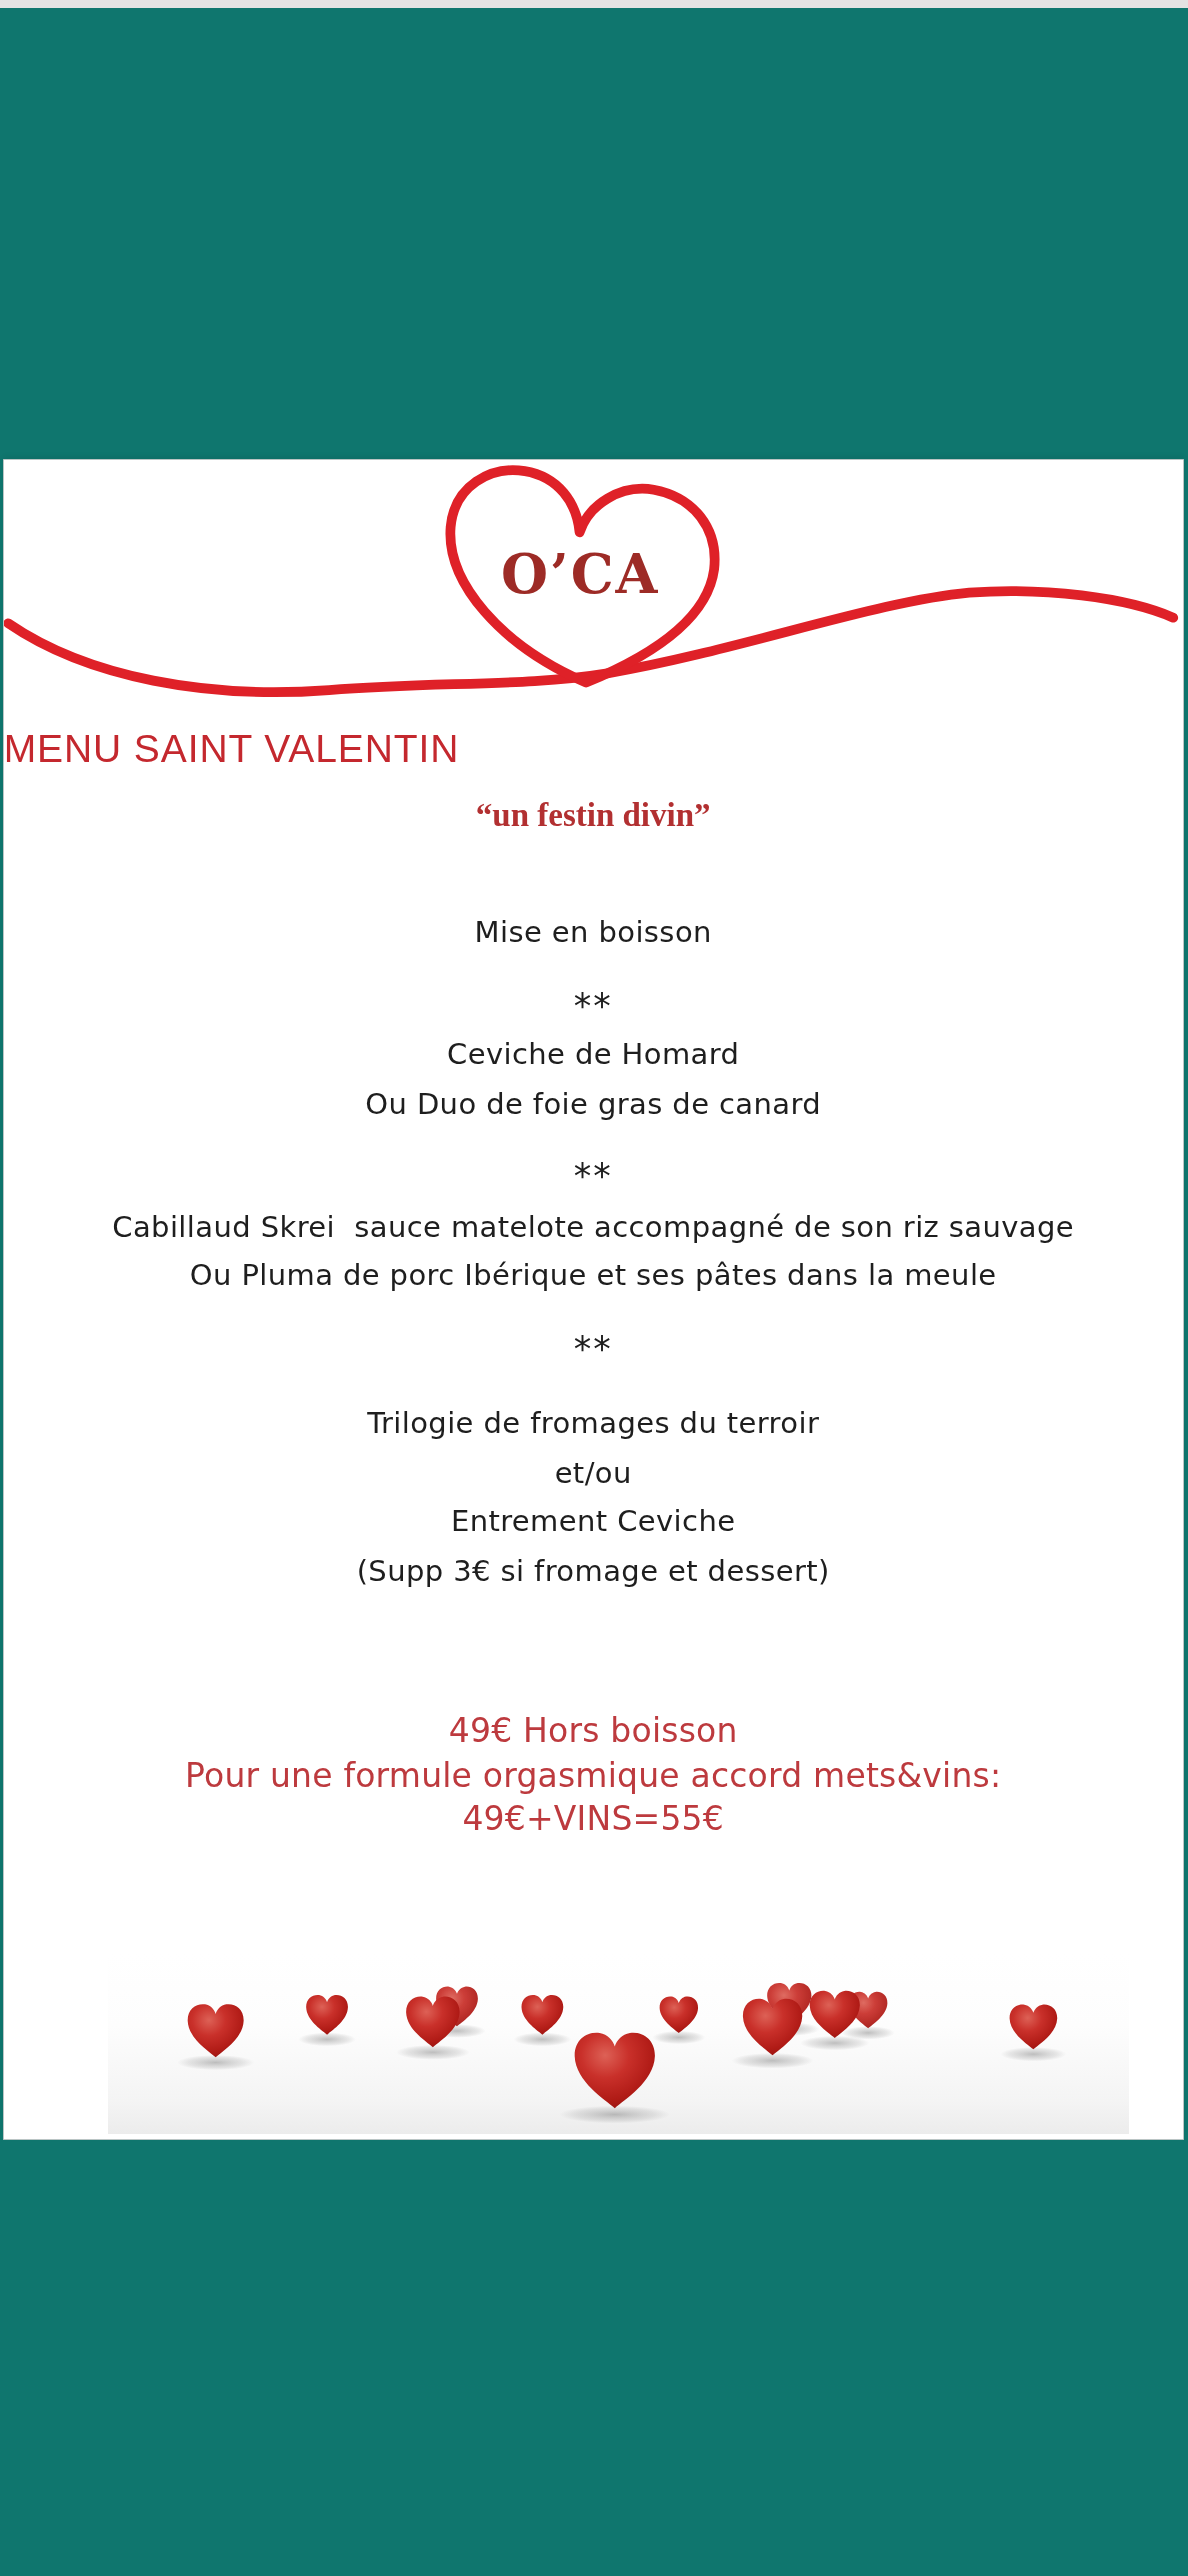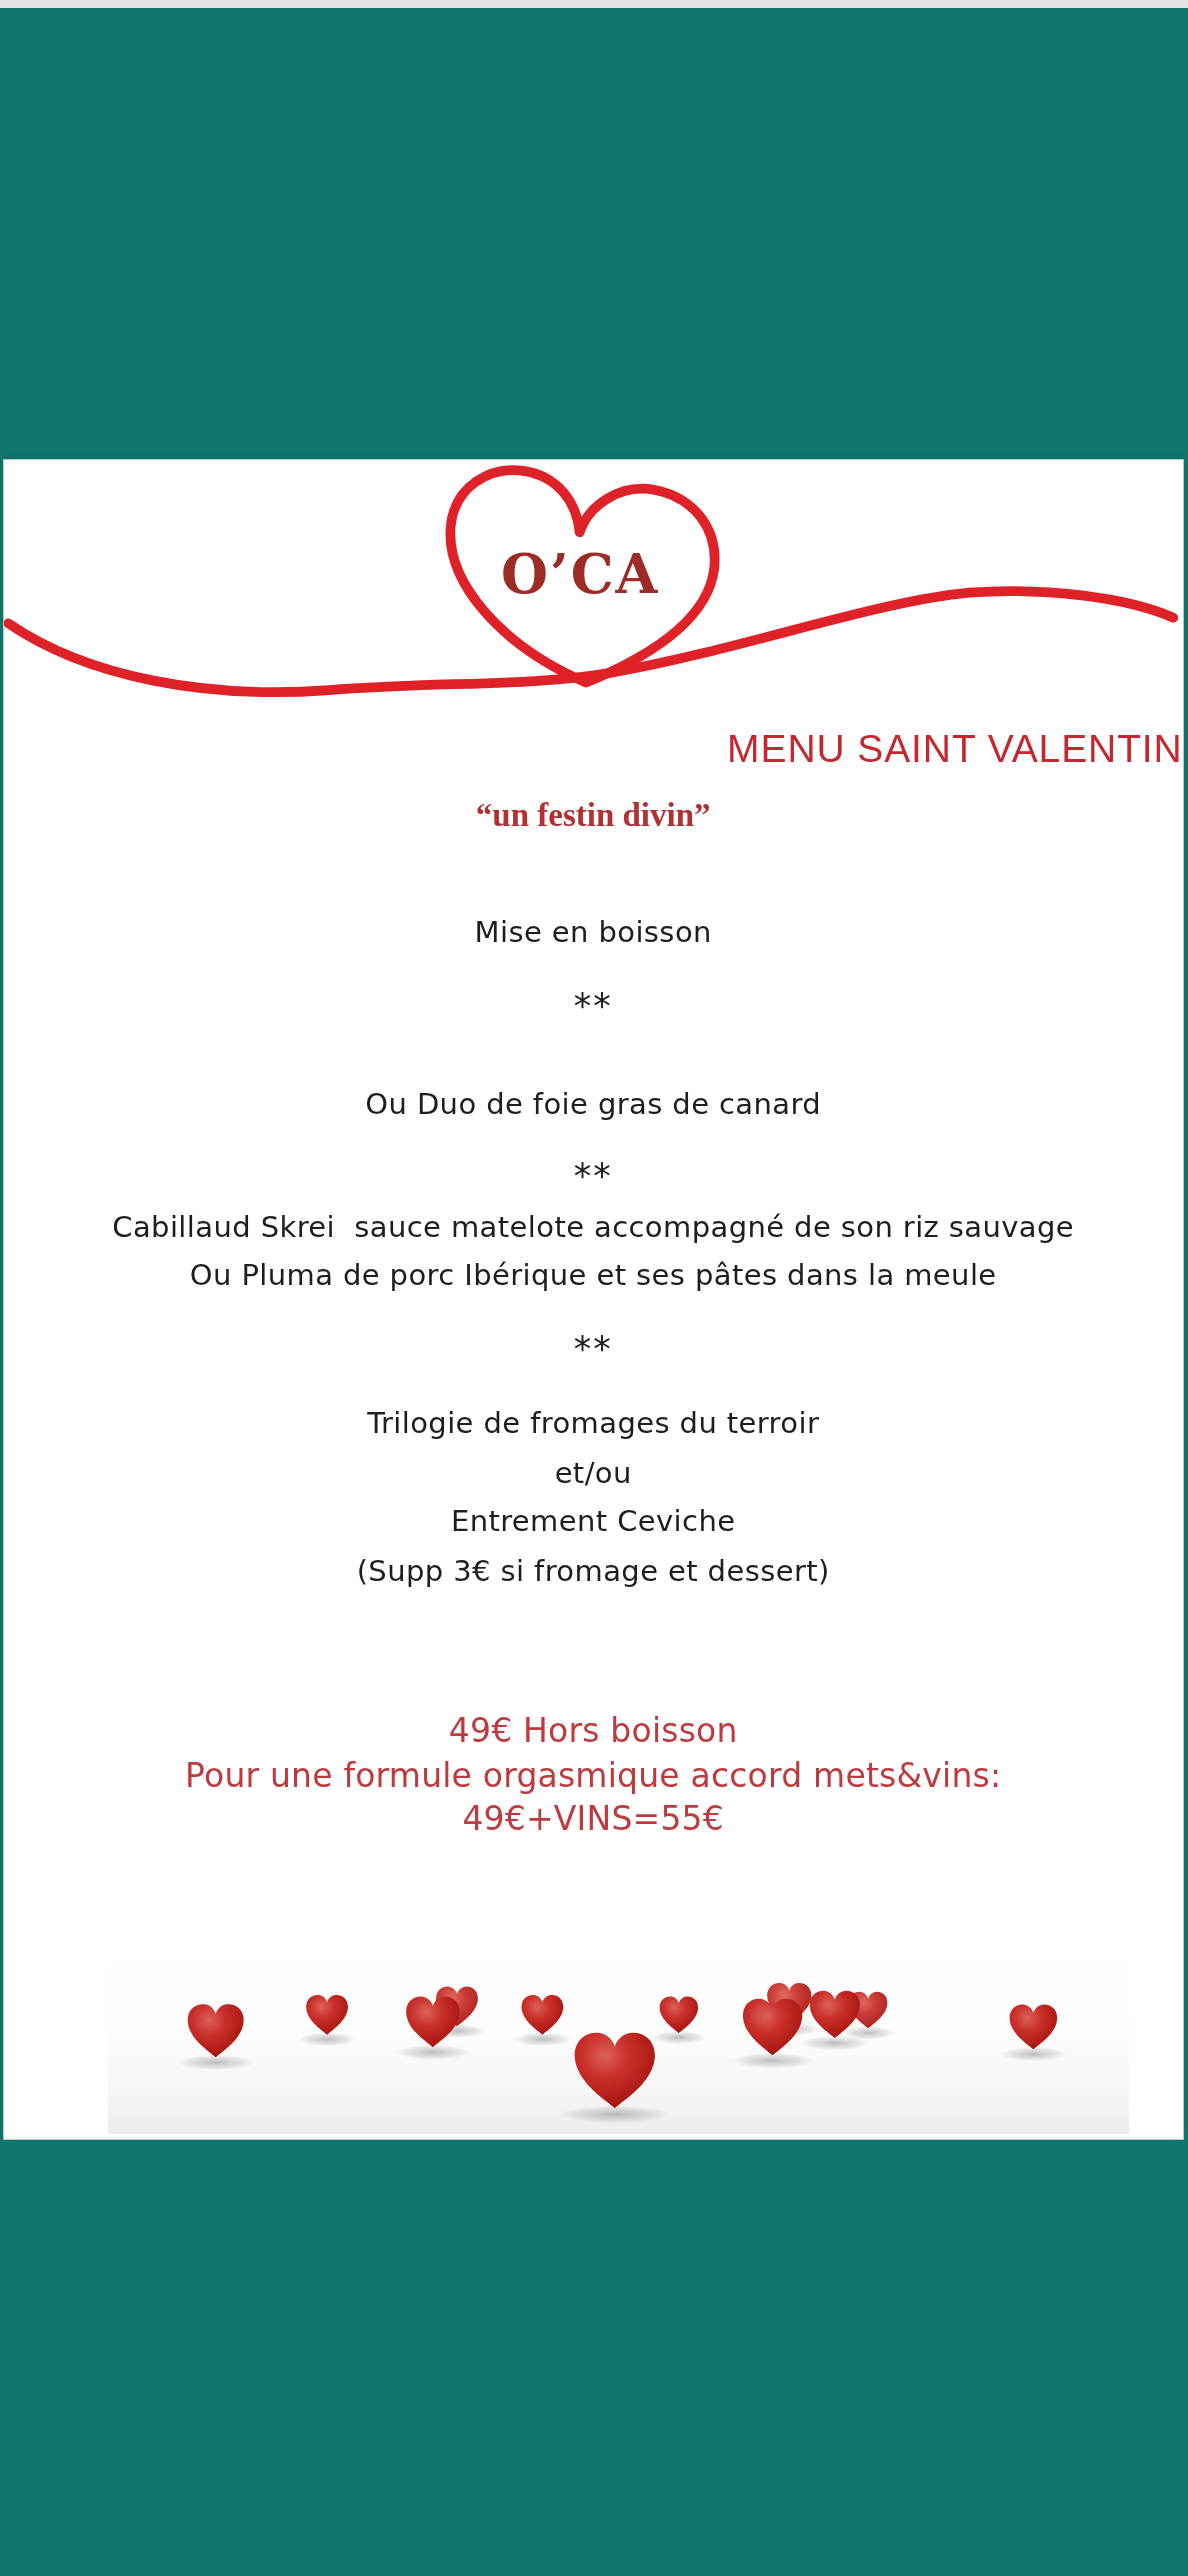--- a/index.html
+++ b/index.html
@@ -5,21 +5,21 @@
   html,body{margin:0;padding:0;background:#e3e3e3;}
   .screen{position:relative;width:1189px;height:2576px;background:#0f766e;overflow:hidden;
           font-family:"DejaVu Sans",sans-serif;margin-top:8px;}
   .doc{position:absolute;left:3.7px;top:452px;width:1179px;height:1679px;background:#ffffff;
        box-shadow:0 0 0 0.9px #cfcfcf, 0 -3.7px 5.6px rgba(0,0,0,0.07);}
   .logo-svg{position:absolute;left:0;top:0;width:1179px;height:269px;display:block;}
   .brand{position:absolute;left:0;right:0;top:114px;transform:translateY(-50%);
          text-align:center;margin-left:-26px;
          font-family:"DejaVu Serif",serif;font-weight:bold;font-size:54px;letter-spacing:1.9px;
          color:#9d2b26;}
-  .title{position:absolute;left:0;right:0;top:289px;transform:translateY(-50%);text-align:right;
+  .title{position:absolute;left:0;right:0;top:289px;transform:translateY(-50%);text-align:left;
          font-family:"Liberation Sans",sans-serif;font-size:39px;letter-spacing:0.9px;color:#c4282e;}
   .subtitle{position:absolute;left:0;right:0;top:355px;transform:translateY(-50%);text-align:center;
          font-family:Liberation Serif, serif;font-weight:bold;font-size:33px;color:#b23031;}
   .line{position:absolute;left:0;right:0;transform:translateY(-50%);text-align:center;
         font-size:29px;letter-spacing:0.4px;color:#1e1e1e;white-space:pre;}
   .sep{font-size:35px;margin-top:6.5px;letter-spacing:1.9px;}
   .price{position:absolute;left:0;right:0;transform:translateY(-50%);text-align:center;
         font-size:33px;letter-spacing:0.2px;color:#bd3a3e;}
   .photo{position:absolute;left:104px;top:1493px;width:1021px;height:181px;
          background:linear-gradient(to bottom,#ffffff 0%,#fdfdfd 40%,#f4f4f4 82%,#ececec 100%);}
@@ -35,20 +35,21 @@
       <path d="M 4 176 C 90 235, 220 258, 350 248 C 470 239, 565 244, 650 230 C 790 206, 940 152, 1040 143 C 1120 137, 1210 148, 1260 170" fill="none" stroke="#df2128" stroke-width="10.5" stroke-linecap="round"></path>
       <path d="M 627 240 C 535 200, 476 132, 481 72 C 485 28, 524 6, 561 12 C 597 18, 617 46, 620 78 C 630 48, 664 26, 700 32 C 743 40, 770 74, 765 118 C 758 170, 700 210, 627 240 Z" fill="none" stroke="#df2128" stroke-width="10.5" stroke-linecap="round" stroke-linejoin="round"></path>
     </svg>
     <div class="brand">O’CA</div>
 
     <div class="title">MENU SAINT VALENTIN</div>
     <div class="subtitle">“un festin divin”</div>
 
     <div class="line" style="top:472px">Mise en boisson</div>
     <div class="line sep" style="top:539px">**</div>
+    <div class="line" style="top:594px">Ceviche de Homard</div>
     <div class="line" style="top:644px">Ou Duo de foie gras de canard</div>
     <div class="line sep" style="top:709px">**</div>
     <div class="line" style="top:815px">Ou Pluma de porc Ibérique et ses pâtes dans la meule</div>
     <div class="line" style="top:767px">Cabillaud Skrei  sauce matelote accompagné de son riz sauvage</div>
     <div class="line sep" style="top:882px">**</div>
     <div class="line" style="top:963px">Trilogie de fromages du terroir</div>
     <div class="line" style="top:1013px">et/ou</div>
     <div class="line" style="top:1061px">Entrement Ceviche</div>
     <div class="line" style="top:1111px">(Supp 3€ si fromage et dessert)</div>
 

